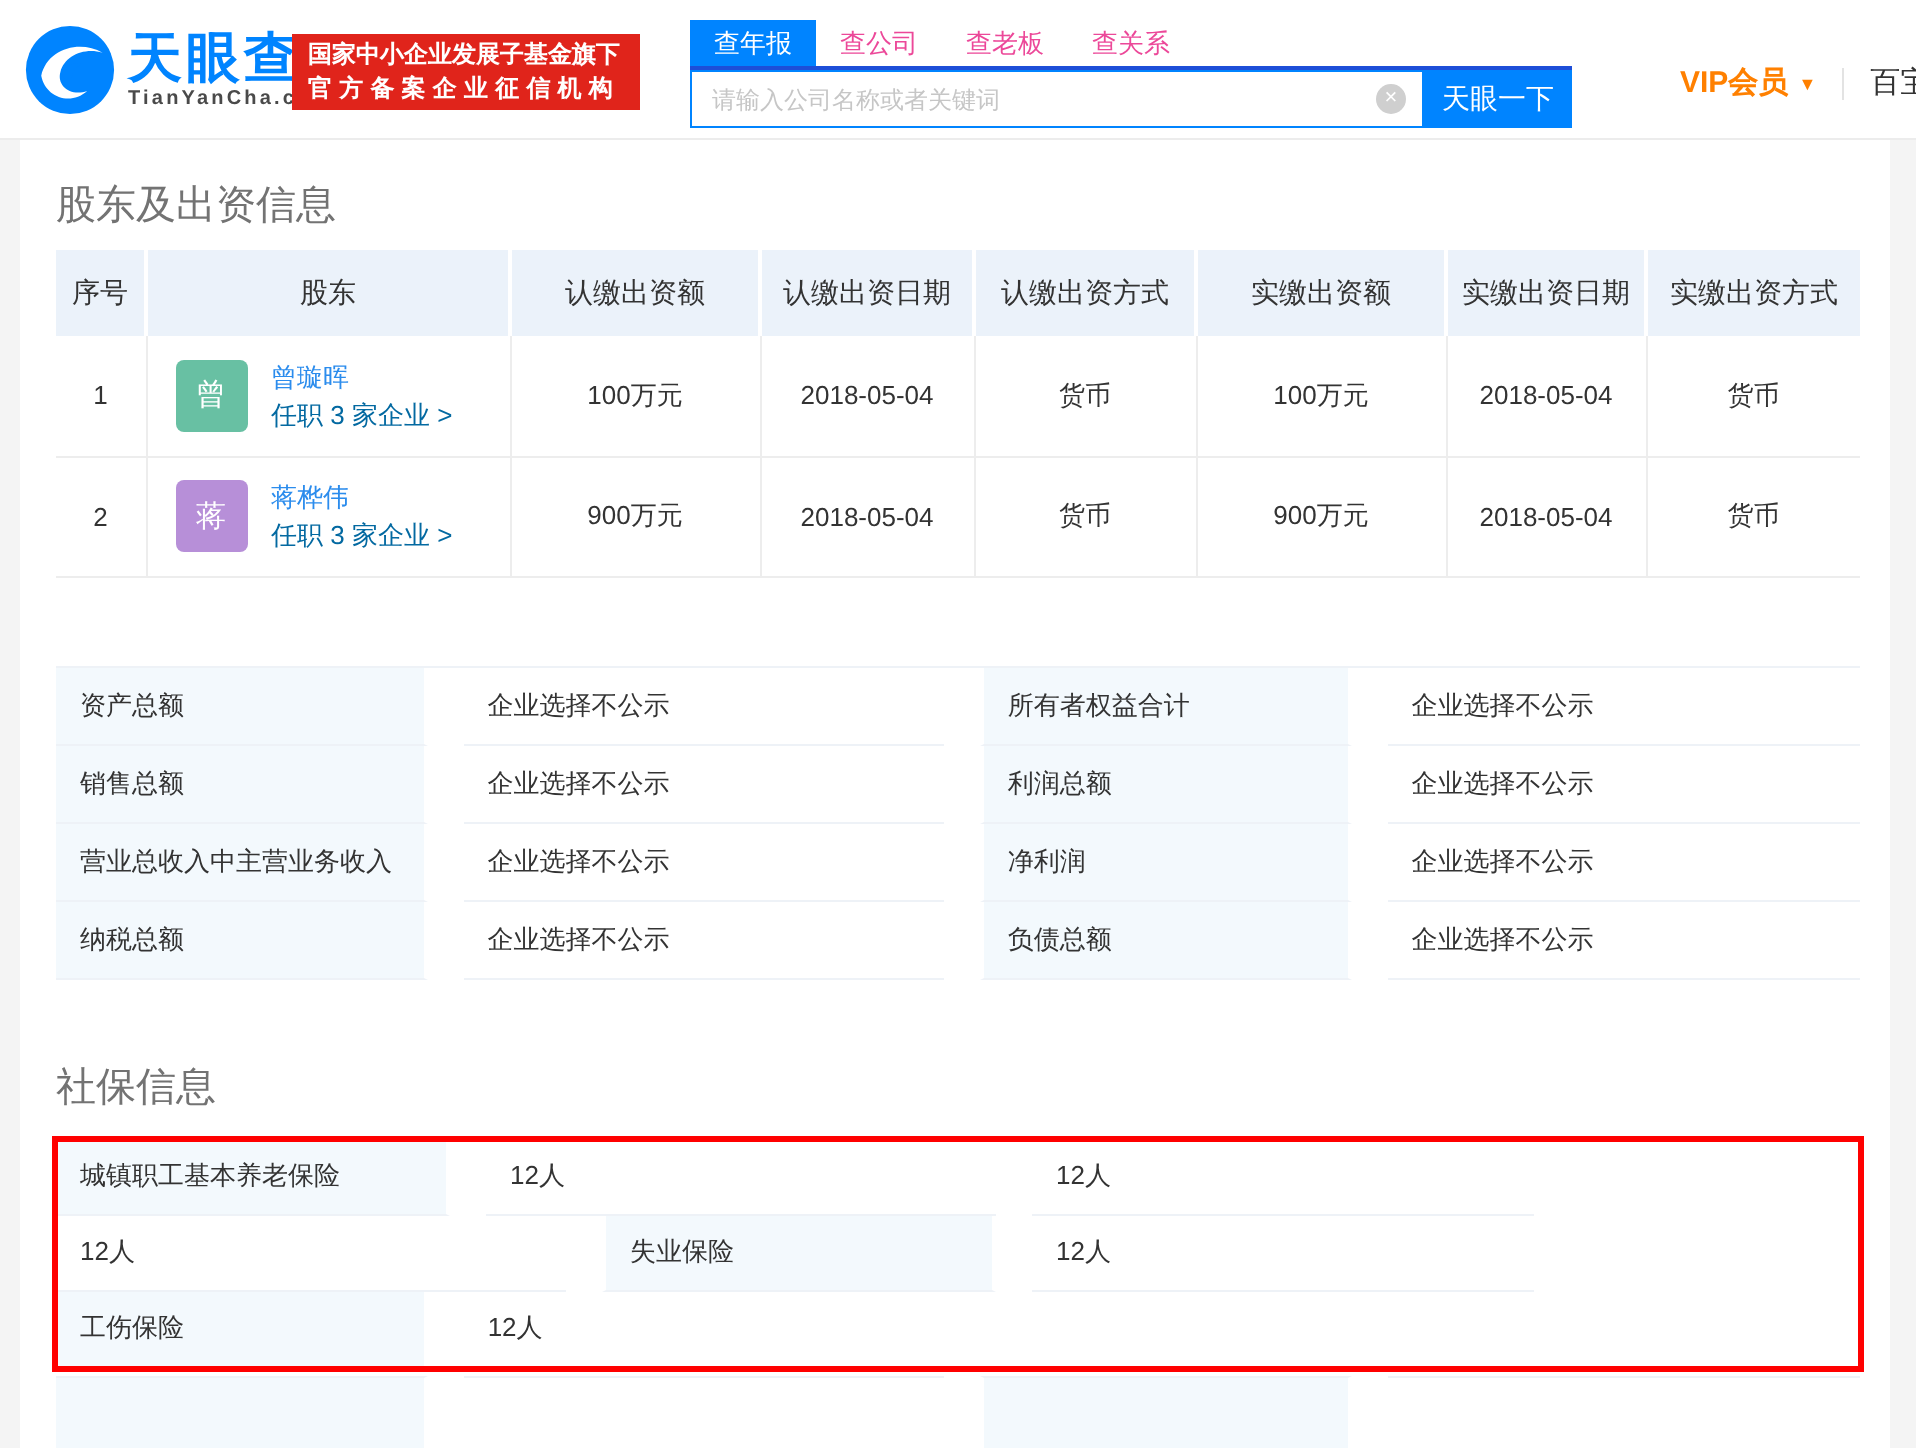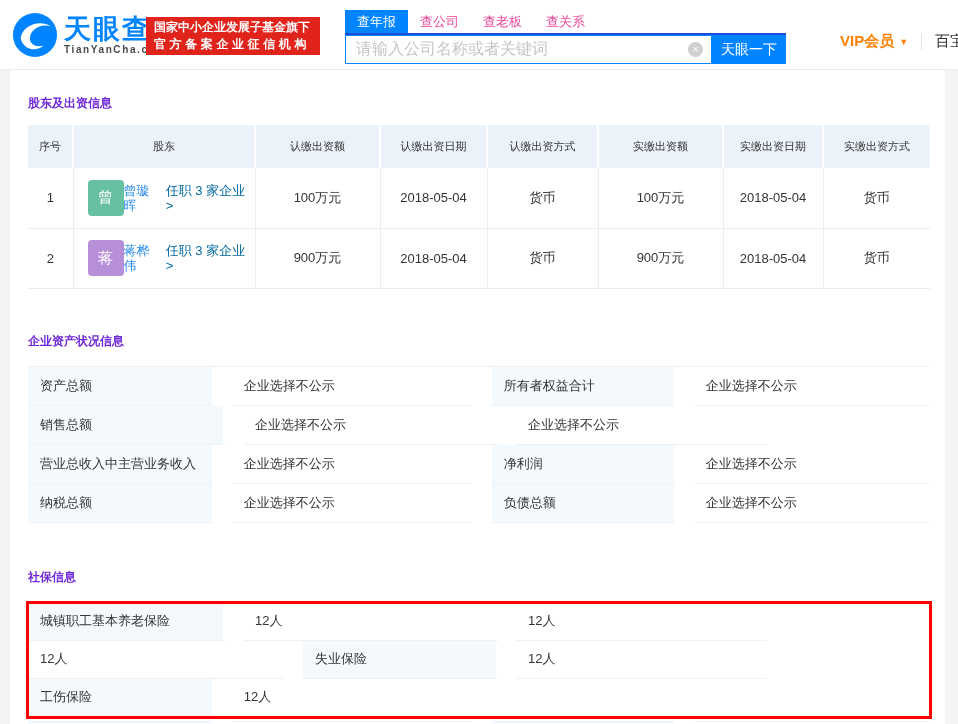--- a/index.html
+++ b/index.html
@@ -28,22 +28,22 @@
   .badge-line2 { letter-spacing: 3.6px; }
   
   .search-module { position: absolute; left: 345px; top: 10px; width: 441px; }
   .search-tabs { display: flex; border-bottom: 2px solid #1d4ed8; }
   .search-tab { font-size: 13px; color: #ec4899; padding: 3px 12px 2px; cursor: pointer; white-space: nowrap; }
   .search-tab.active { background: #0084ff; color: #fff; }
   .search-bar { display: flex; height: 29px; }
   .search-input-wrap { position: relative; width: 367px; height: 29px; }
   .search-input {
     width: 100%; height: 100%; border: 1px solid #0084ff; outline: none;
-    padding: 0 30px 0 10px; font-size: 16px; color: #333;
-    font-family: Liberation Mono, monospace;
+    padding: 0 30px 0 10px; font-size: 12px; color: #333;
+    font-family: Liberation Sans, sans-serif;
   }
   .search-input::placeholder { color: #c6c6c6; }
   .clear-icon {
     position: absolute; right: 9px; top: 7px; width: 15px; height: 15px;
     background: #cfcfcf; border-radius: 50%; color: #fff;
     font-size: 11px; line-height: 14px; text-align: center; cursor: pointer;
   }
   .search-button {
     width: 74px; height: 29px; background: #0084ff; color: #fff;
     border: none; font-size: 14px; cursor: pointer;
@@ -52,45 +52,45 @@
   .header-right { position: absolute; left: 840px; top: 32px; display: flex; align-items: center; white-space: nowrap; }
   .vip-link { color: #ff8000; font-size: 15px; font-weight: bold; cursor: pointer; display: flex; align-items: center; }
   .caret-icon { font-size: 9px; margin-left: 5px; color: #ff8000; }
   .header-divider { width: 1px; height: 16px; background: #e3e3e3; margin: 0 13px; }
   .more-link { color: #333; font-size: 15px; cursor: pointer; }
   
   .card {
     margin-left: 10px; width: 935px; min-height: 654px;
     background: #fff; padding: 25px 15px 0 18px;
   }
-  .section-title { font-size: 12px; font-weight: bold; color: #6d28d9; line-height: 16px; }
+  .section-title { font-size: 20px; font-weight: normal; color: #737373; line-height: 16px; }
   .mt1 { margin-top: 0; }
   .mt2 { margin-top: 44px; }
   .mt3 { margin-top: 46px; }
   
   .sh-table { width: 902px; border-collapse: collapse; margin-top: 14px; table-layout: fixed; }
   .sh-table th {
-    height: 43px; background: #ebf2fa; font-size: 11px; font-weight: 400;
+    height: 43px; background: #ebf2fa; font-size: 14px; font-weight: 400;
     color: #333; border-right: 2px solid #fff; text-align: center;
   }
   .sh-table th:last-child { border-right: none; }
   .sh-table td {
     height: 60px; font-size: 13px; color: #333; text-align: center;
     border: 1px solid #ededed; background: #fff;
   }
   .sh-table td:first-child { border-left: none; }
   .sh-table td:last-child { border-right: none; }
   .sh-table tr:first-child td { border-top: none; }
   .holder-cell { display: flex; align-items: center; padding-left: 14px; text-align: left; }
   .avatar {
     width: 36px; height: 36px; border-radius: 4px; flex: none;
     color: #fff; font-size: 15px; display: flex; align-items: center; justify-content: center;
     cursor: pointer;
   }
-  .holder-info { display: flex; flex-direction: row; gap: 4px; }
+  .holder-info { margin-left: 12px; display: flex; flex-direction: column; gap: 4px; }
   .holder-name { color: #2b8ced; font-size: 13px; cursor: pointer; line-height: 15px; }
   .holder-positions { color: #0369a1; font-size: 13px; cursor: pointer; line-height: 15px; }
   
   .kv-table { width: 902px; margin-top: 17px; border-top: 1px solid #eef2f7; }
   .kv-row { display: flex; gap: 18px; }
   .kv-cell {
     display: flex; align-items: center; padding-left: 12px;
     font-size: 13px; color: #333; border-bottom: 1px solid #eef2f7;
   }
   .kv-label { background: #f3f9fd; border-right: 2px solid #fff; }
@@ -220,31 +220,31 @@
           <td>货币</td>
           <td>900万元</td>
           <td>2018-05-04</td>
           <td>货币</td>
         </tr>
       </tbody>
     </table>
   </div>
 
   <div class="section mt2">
-    <div class="section-title">企业资产状况信息</div>
     <div class="kv-table">
       <div class="kv-row asset-row">
         <div class="kv-cell kv-label c1">资产总额</div>
         <div class="kv-cell c2">企业选择不公示</div>
         <div class="kv-cell kv-label c3">所有者权益合计</div>
         <div class="kv-cell c4">企业选择不公示</div>
       </div>
       <div class="kv-row asset-row">
         <div class="kv-cell kv-label c1">销售总额</div>
         <div class="kv-cell c2">企业选择不公示</div>
+        <div class="kv-cell kv-label c3">利润总额</div>
         <div class="kv-cell c4">企业选择不公示</div>
       </div>
       <div class="kv-row asset-row">
         <div class="kv-cell kv-label c1">营业总收入中主营业务收入</div>
         <div class="kv-cell c2">企业选择不公示</div>
         <div class="kv-cell kv-label c3">净利润</div>
         <div class="kv-cell c4">企业选择不公示</div>
       </div>
       <div class="kv-row asset-row">
         <div class="kv-cell kv-label c1">纳税总额</div>

